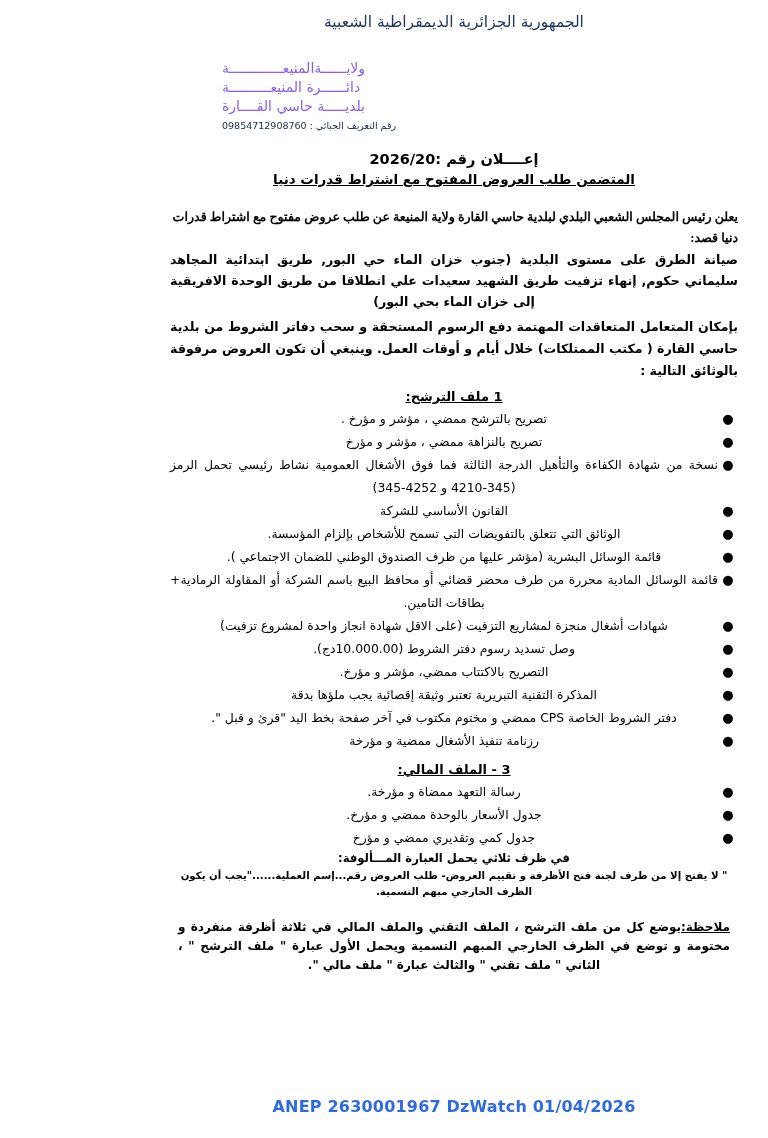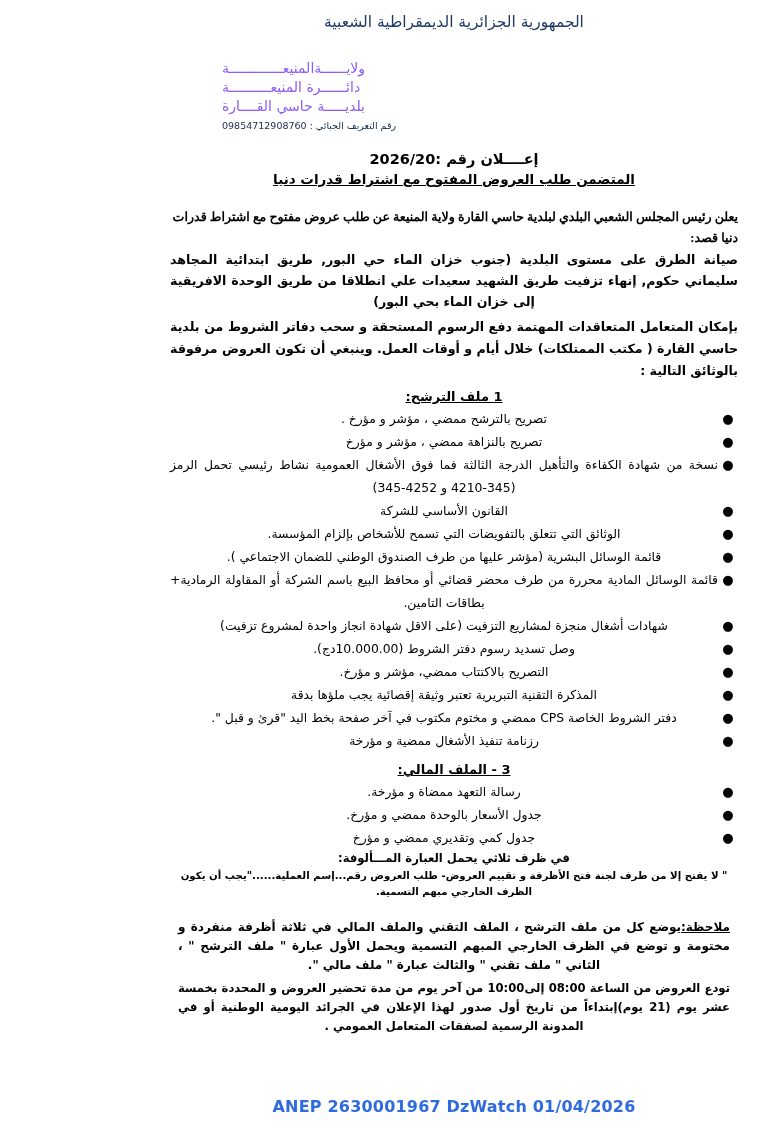--- a/index.html
+++ b/index.html
@@ -332,17 +332,16 @@
     </li>
   </ul>
 
   <div class="env-line">في ظرف ثلاثي يحمل العبارة المـــألوفة:</div>
   <div class="env-quote">" لا يفتح إلا من طرف لجنة فتح الأظرفة و تقييم العروض- طلب العروض رقم...إسم العملية......"يجب أن يكون الظرف الخارجي مبهم التسمية.</div>
 
   <div class="note-block">
     <span class="note-label">ملاحظة:</span><span>يوضع كل من ملف الترشح ، الملف التقني والملف المالي في ثلاثة أظرفة منفردة و مختومة  و توضع في الظرف الخارجي المبهم التسمية ويحمل الأول عبارة " ملف الترشح " ، الثاني " ملف تقني " والثالث  عبارة " ملف مالي ".</span>
   </div>
 
-  <div class="deadline-block">تودع العروض من الساعة 08:00 إلى10:00 من آخر يوم من مدة تحضير العروض و المحددة بخمسة عشر يوم (21 يوم)إبتداءاً من تاريخ أول صدور لهذا الإعلان في الجرائد اليومية الوطنية أو في المدونة الرسمية لصفقات المتعامل العمومي .</div>
 
   <div class="footer" style="color: rgb(47, 107, 224);">ANEP 2630001967 DzWatch 01/04/2026</div>
 
 </div>
 
 </body></html>

